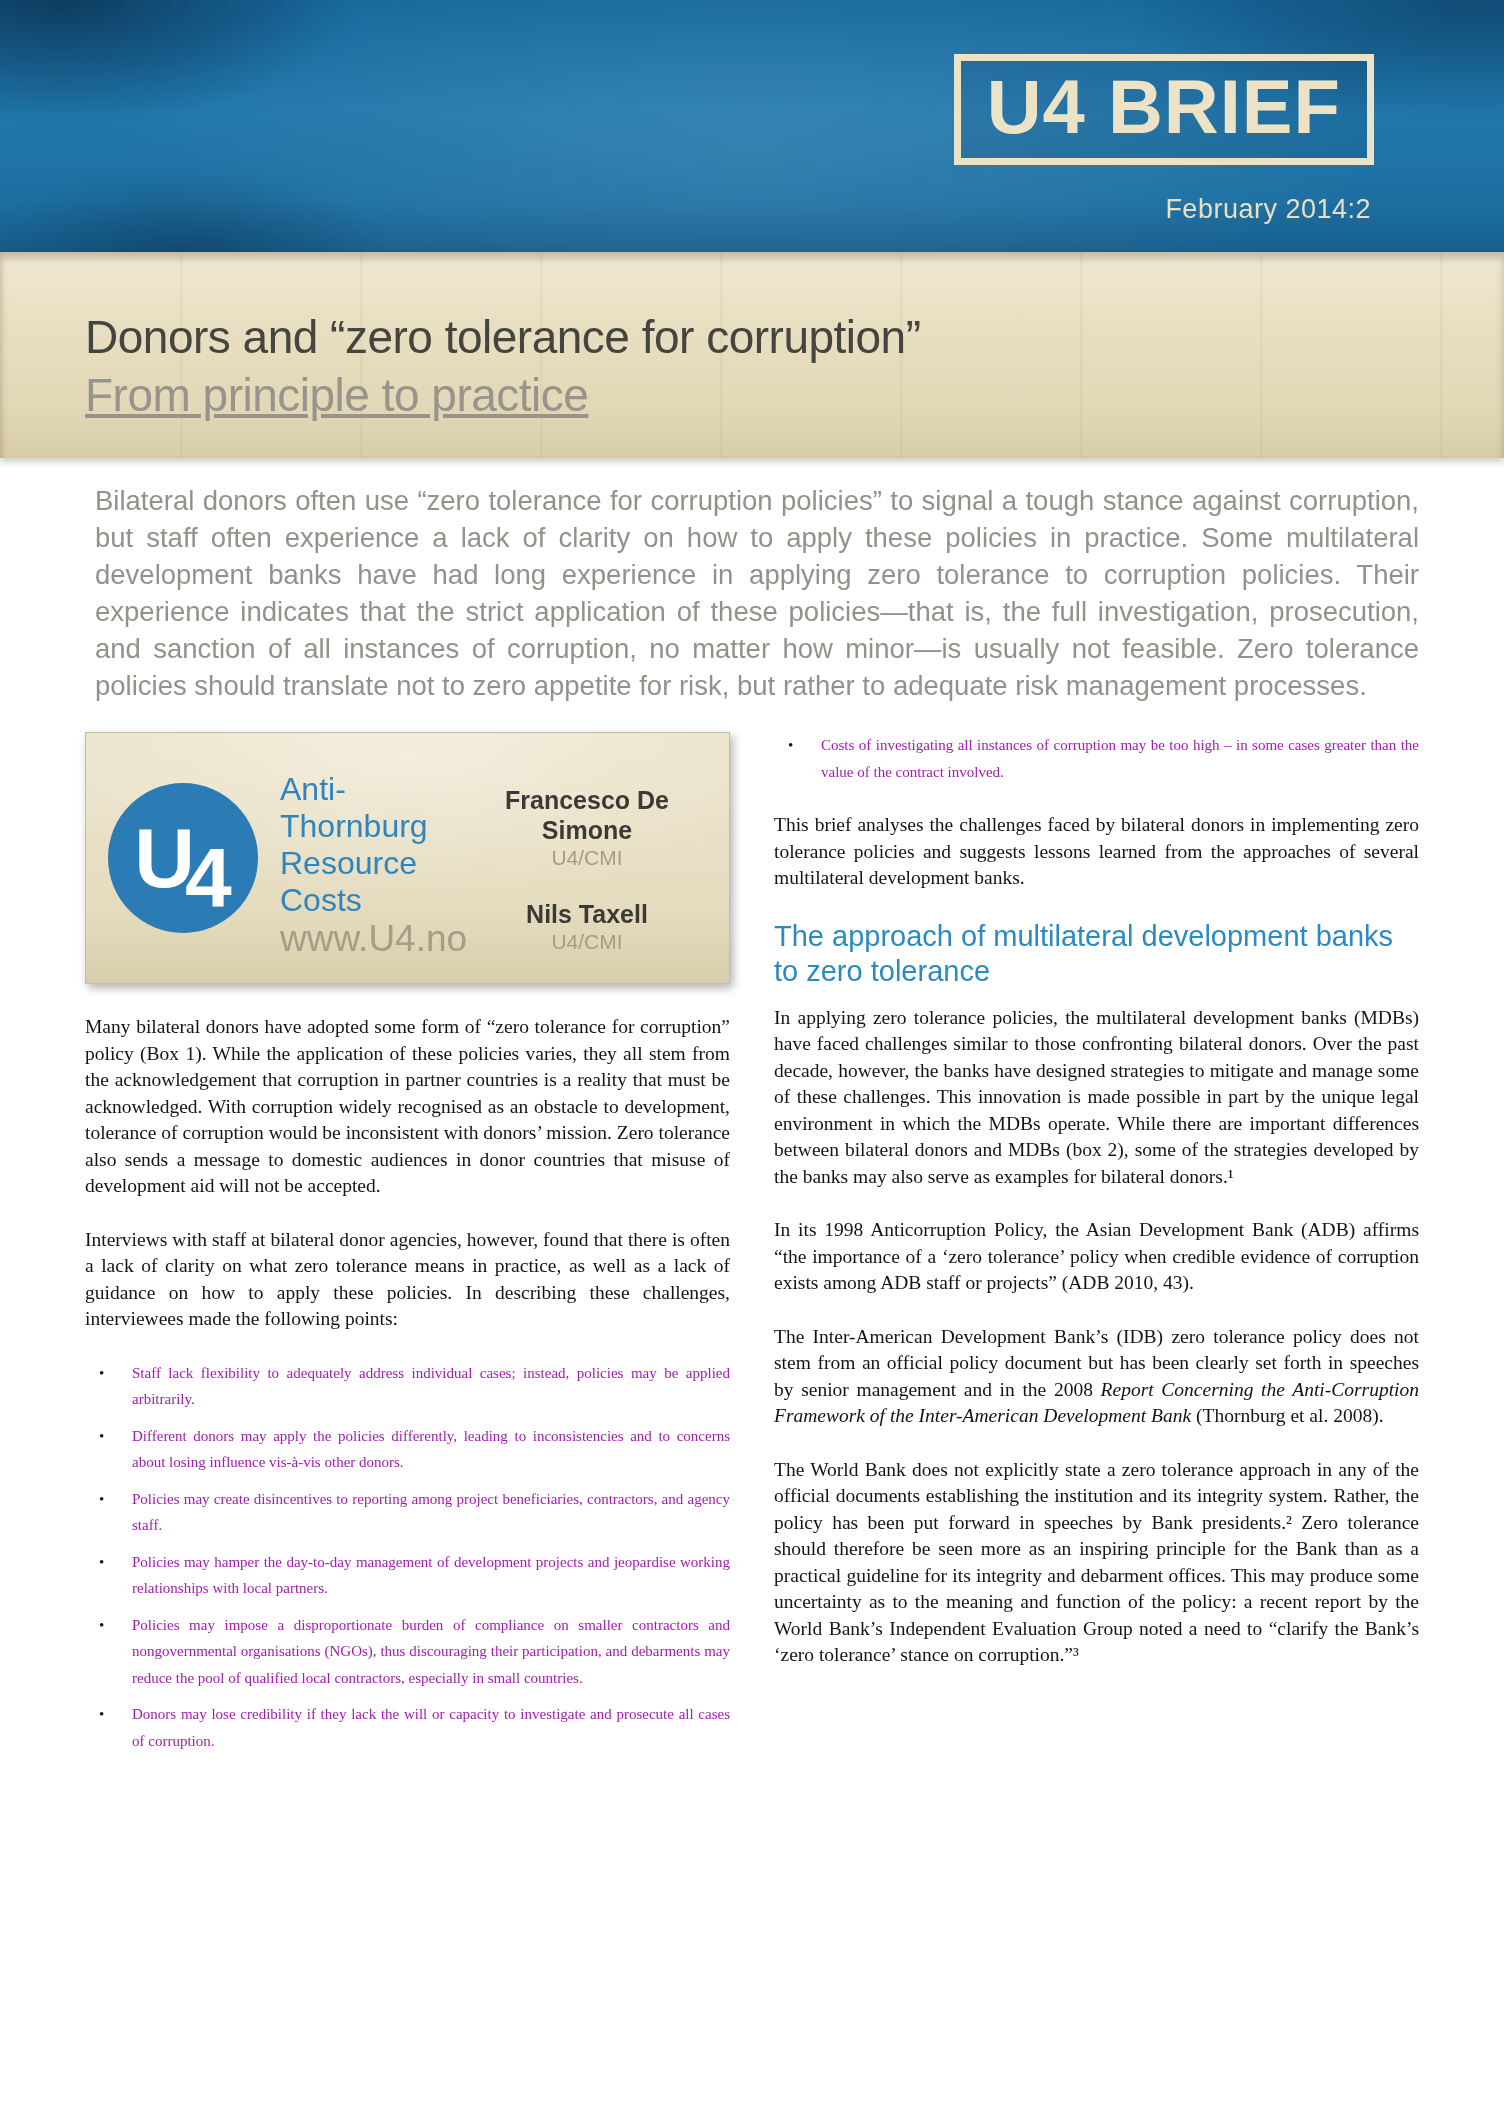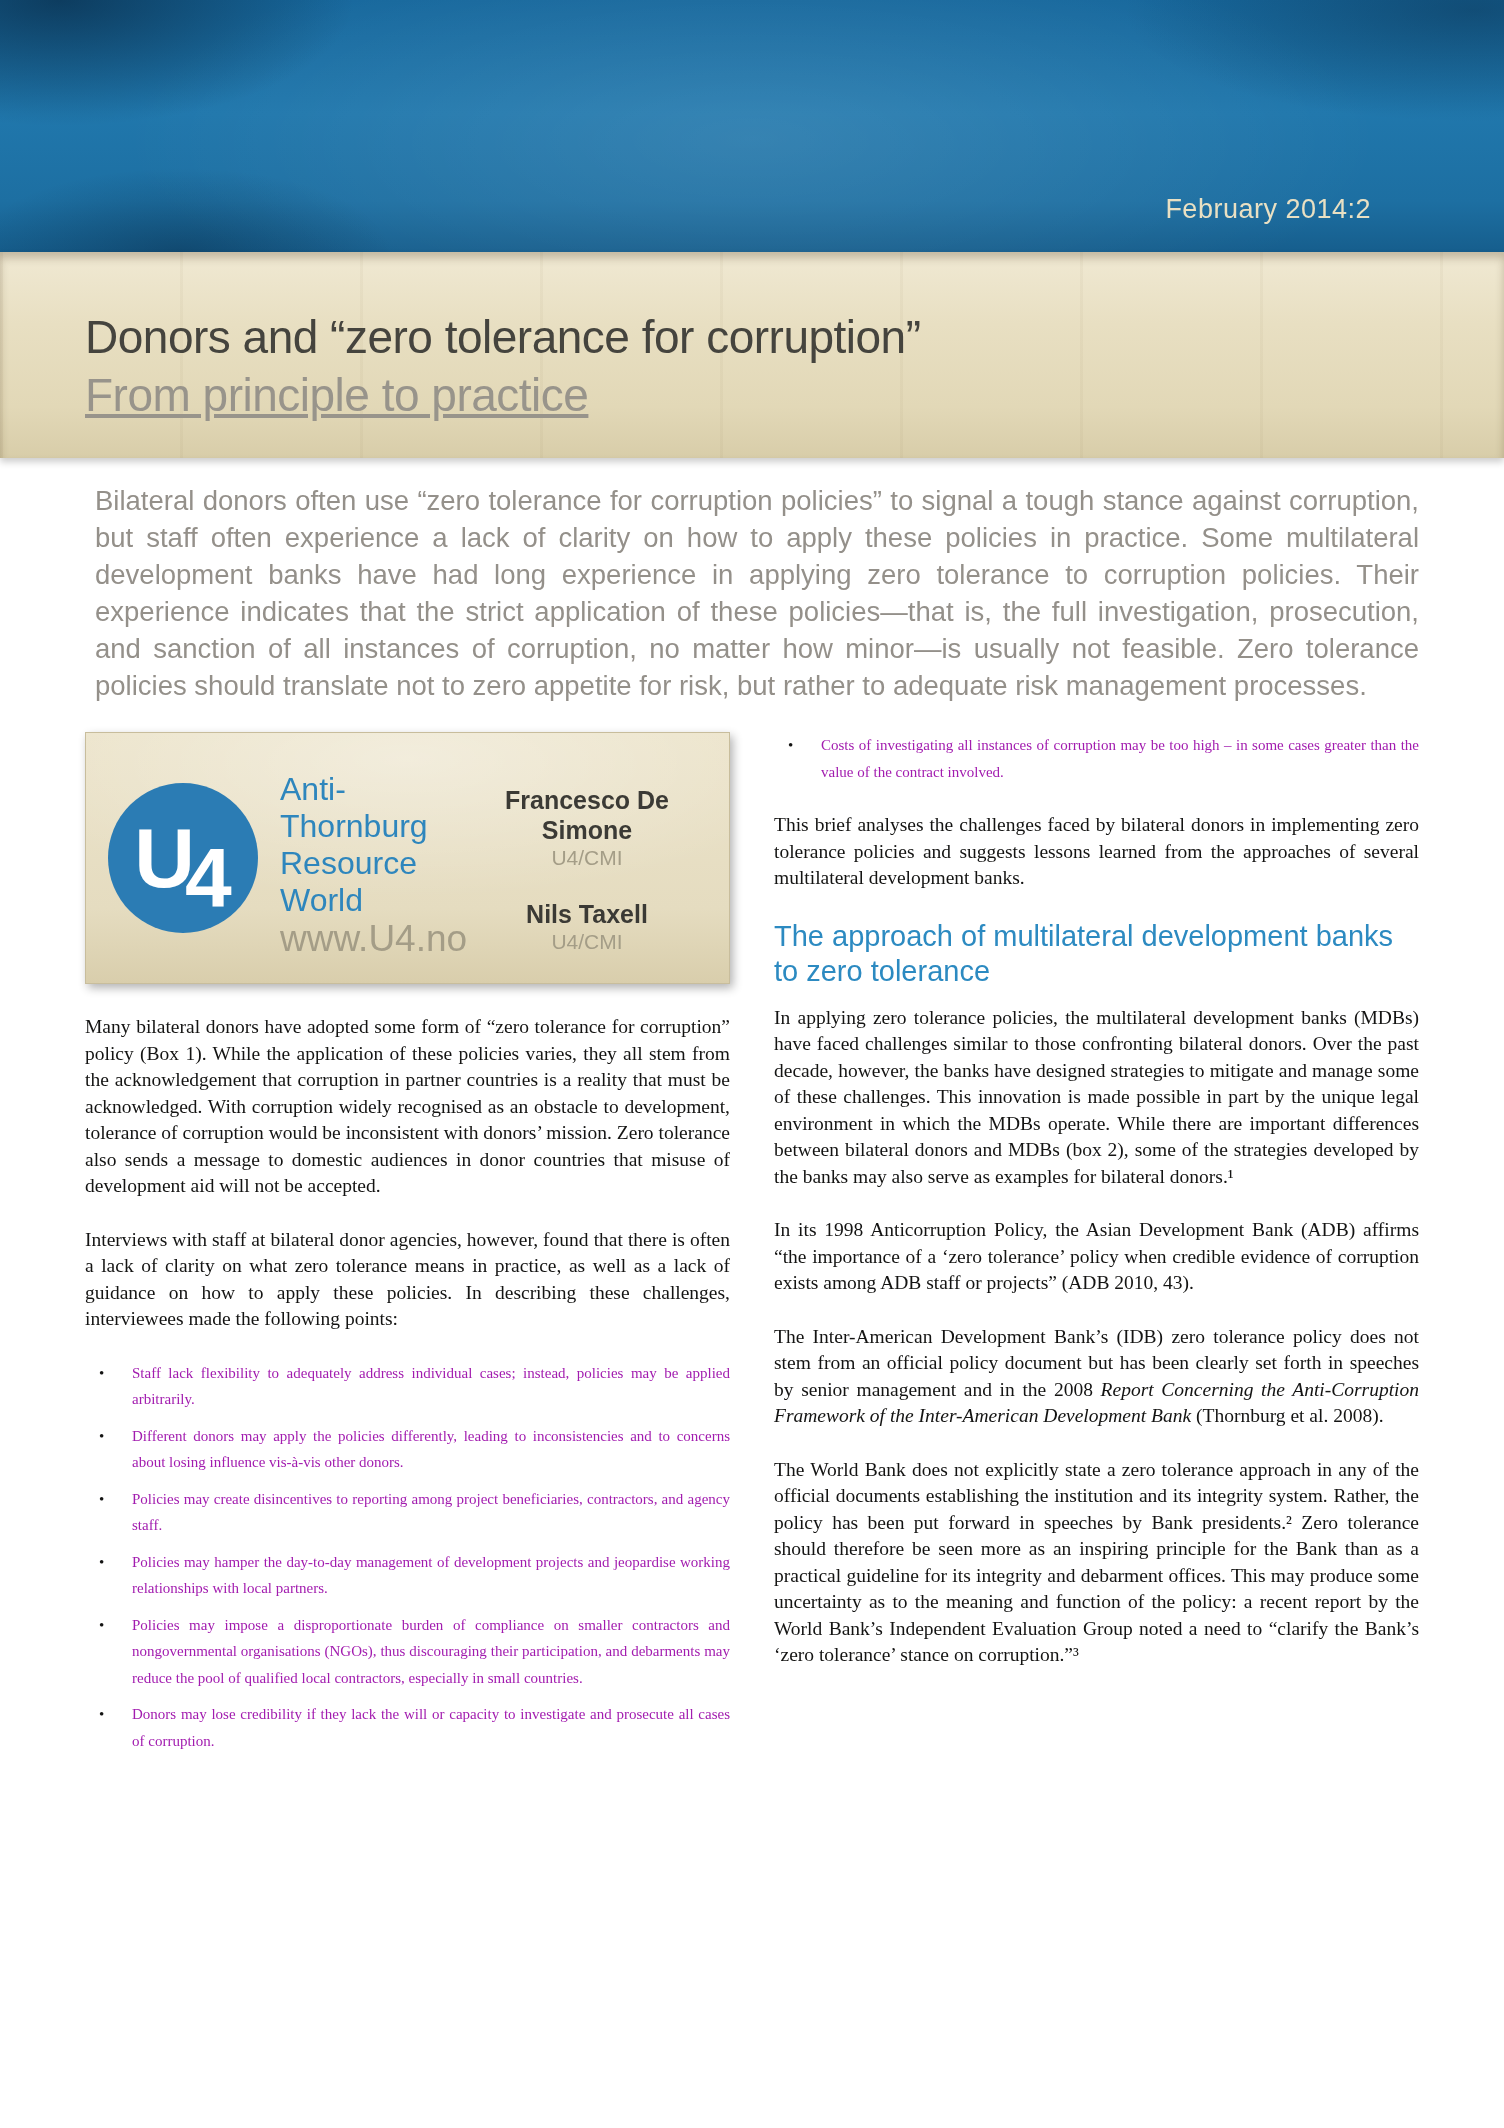--- a/index.html
+++ b/index.html
@@ -166,20 +166,23 @@
   }
   .author-name { font-size:25px; line-height:30px; font-weight:bold; color:#3b3a35; }
   .author-affil { font-size:21px; line-height:26px; color:#a49d87; margin-bottom:28px; }
 </style>
 </head>
 <body>
 
 <div class="page">
 
   <header class="header-band">
+    <div class="brand-box">
+      <span class="brand-text">U4 BRIEF</span>
+    </div>
     <div class="issue-date">February 2014:2</div>
   </header>
 
   <section class="title-band">
     <h1 class="doc-title">
       <span class="t1">Donors and “zero tolerance for corruption”</span>
       <span class="t2">From principle to practice</span>
     </h1>
   </section>
 
@@ -191,21 +194,21 @@
 
       <div class="logo-card">
         <div class="logo-circle">
           <span class="lu">U</span>
           <span class="l4">4</span>
         </div>
         <div class="org-block">
           <div class="org-line">Anti-</div>
           <div class="org-line">Thornburg</div>
           <div class="org-line">Resource</div>
-          <div class="org-line">World</div>
+          <div class="org-line">Costs</div>
           <div class="org-site">www.U4.no</div>
         </div>
         <div class="authors-block">
           <div class="author-name">Francesco De Simone</div>
           <div class="author-affil">U4/CMI</div>
           <div class="author-name">Nils Taxell</div>
           <div class="author-affil">U4/CMI</div>
         </div>
       </div>
 

